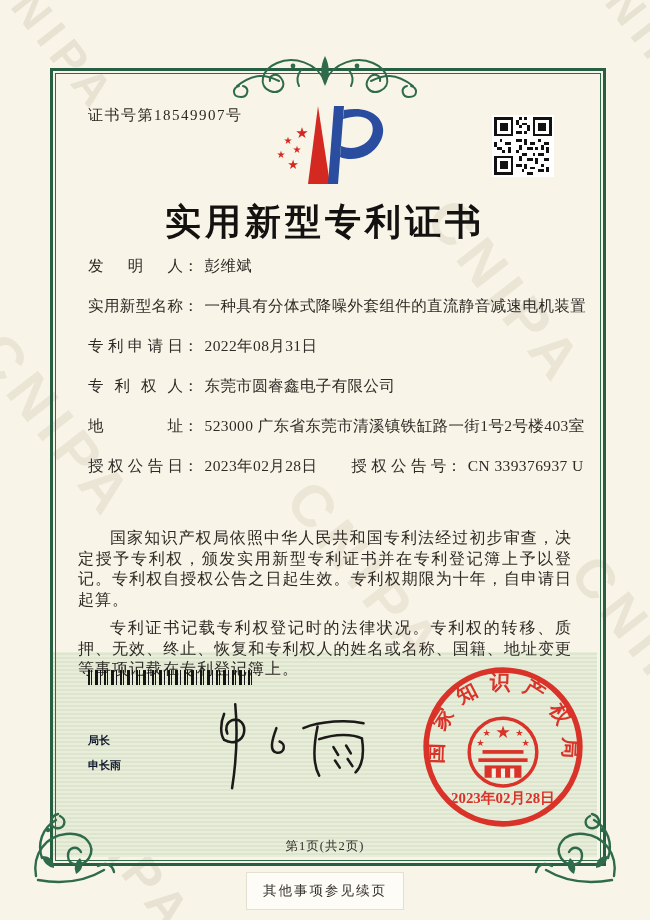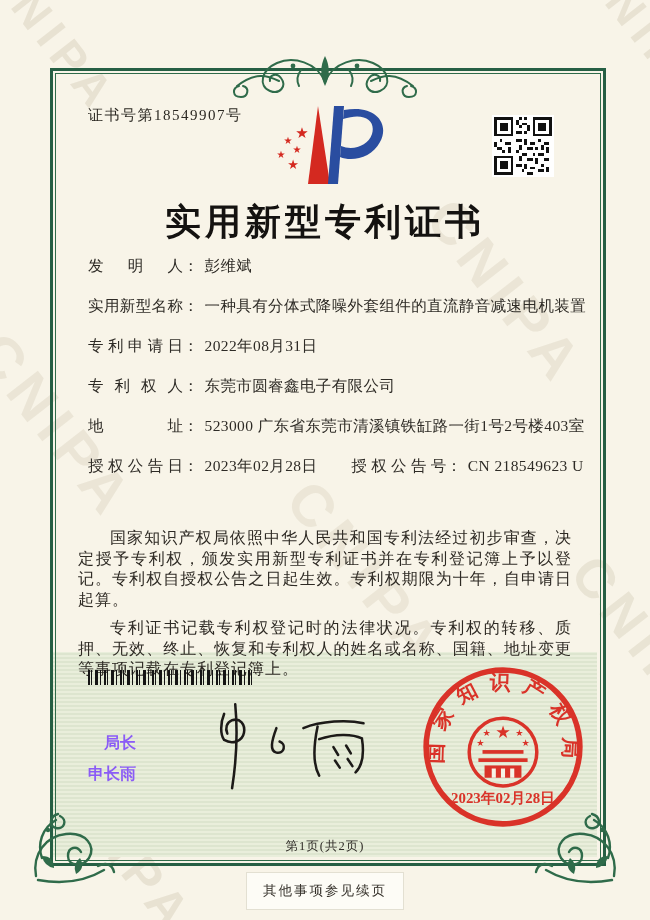--- a/index.html
+++ b/index.html
@@ -81,21 +81,21 @@
   .barcode{
     position:absolute;left:88px;top:670px;width:167px;height:15px;z-index:3;
     background-image:repeating-linear-gradient(90deg,
       #151515 0px,#151515 2px,transparent 2px,transparent 3px,
       #151515 3px,#151515 4px,transparent 4px,transparent 7px,
       #151515 7px,#151515 10px,transparent 10px,transparent 12px,
       #151515 12px,#151515 13px,transparent 13px,transparent 16px);
   }
   .director{position:absolute;left:88px;top:733px;z-index:3;
     font-family:"Liberation Sans","DejaVu Sans",sans-serif;font-weight:bold;
-    font-size:16px;color:#8b5cf6;text-align:right;}
+    font-size:11px;color:#0f172a;}
   .director div{margin-bottom:10px;}
   .sig{position:absolute;left:185px;top:698px;width:205px;height:95px;z-index:3;}
   .seal{position:absolute;left:420px;top:664px;width:166px;height:166px;z-index:4;opacity:0.93;}
   .page-num{position:absolute;left:50px;top:838px;width:550px;text-align:center;
     font-size:12.5px;letter-spacing:1px;color:#2e2b26;z-index:3;}
   .cont-note{
     position:absolute;left:0;top:872px;width:650px;text-align:center;z-index:3;
   }
   .cont-note span{
     display:inline-block;background:#fdfcf6;border:1px solid #e3e0d2;
@@ -201,21 +201,21 @@
       <span class="flabel">专利申请日</span><span class="fcolon">：</span><span class="fval">2022年08月31日</span>
     </div>
     <div class="frow">
       <span class="flabel">专利权人</span><span class="fcolon">：</span><span class="fval">东莞市圆睿鑫电子有限公司</span>
     </div>
     <div class="frow">
       <span class="flabel">地址</span><span class="fcolon">：</span><span class="fval">523000 广东省东莞市清溪镇铁缸路一街1号2号楼403室</span>
     </div>
     <div class="frow frow-dual">
       <span class="pair1"><span class="flabel">授权公告日</span><span class="fcolon">：</span><span class="fval">2023年02月28日</span></span>
-      <span class="pair2"><span class="flabel">授权公告号</span><span class="fcolon">：</span><span class="fval">CN 218549623 U</span></span>
+      <span class="pair2"><span class="flabel">授权公告号</span><span class="fcolon">：</span><span class="fval">CN 339376937 U</span></span>
     </div>
   </div>
 
   <div class="paras">
     <p>国家知识产权局依照中华人民共和国专利法经过初步审查，决定授予专利权，颁发实用新型专利证书并在专利登记簿上予以登记。专利权自授权公告之日起生效。专利权期限为十年，自申请日起算。</p>
     <p>专利证书记载专利权登记时的法律状况。专利权的转移、质押、无效、终止、恢复和专利权人的姓名或名称、国籍、地址变更等事项记载在专利登记簿上。</p>
   </div>
 
   <div class="barcode"></div>
 

